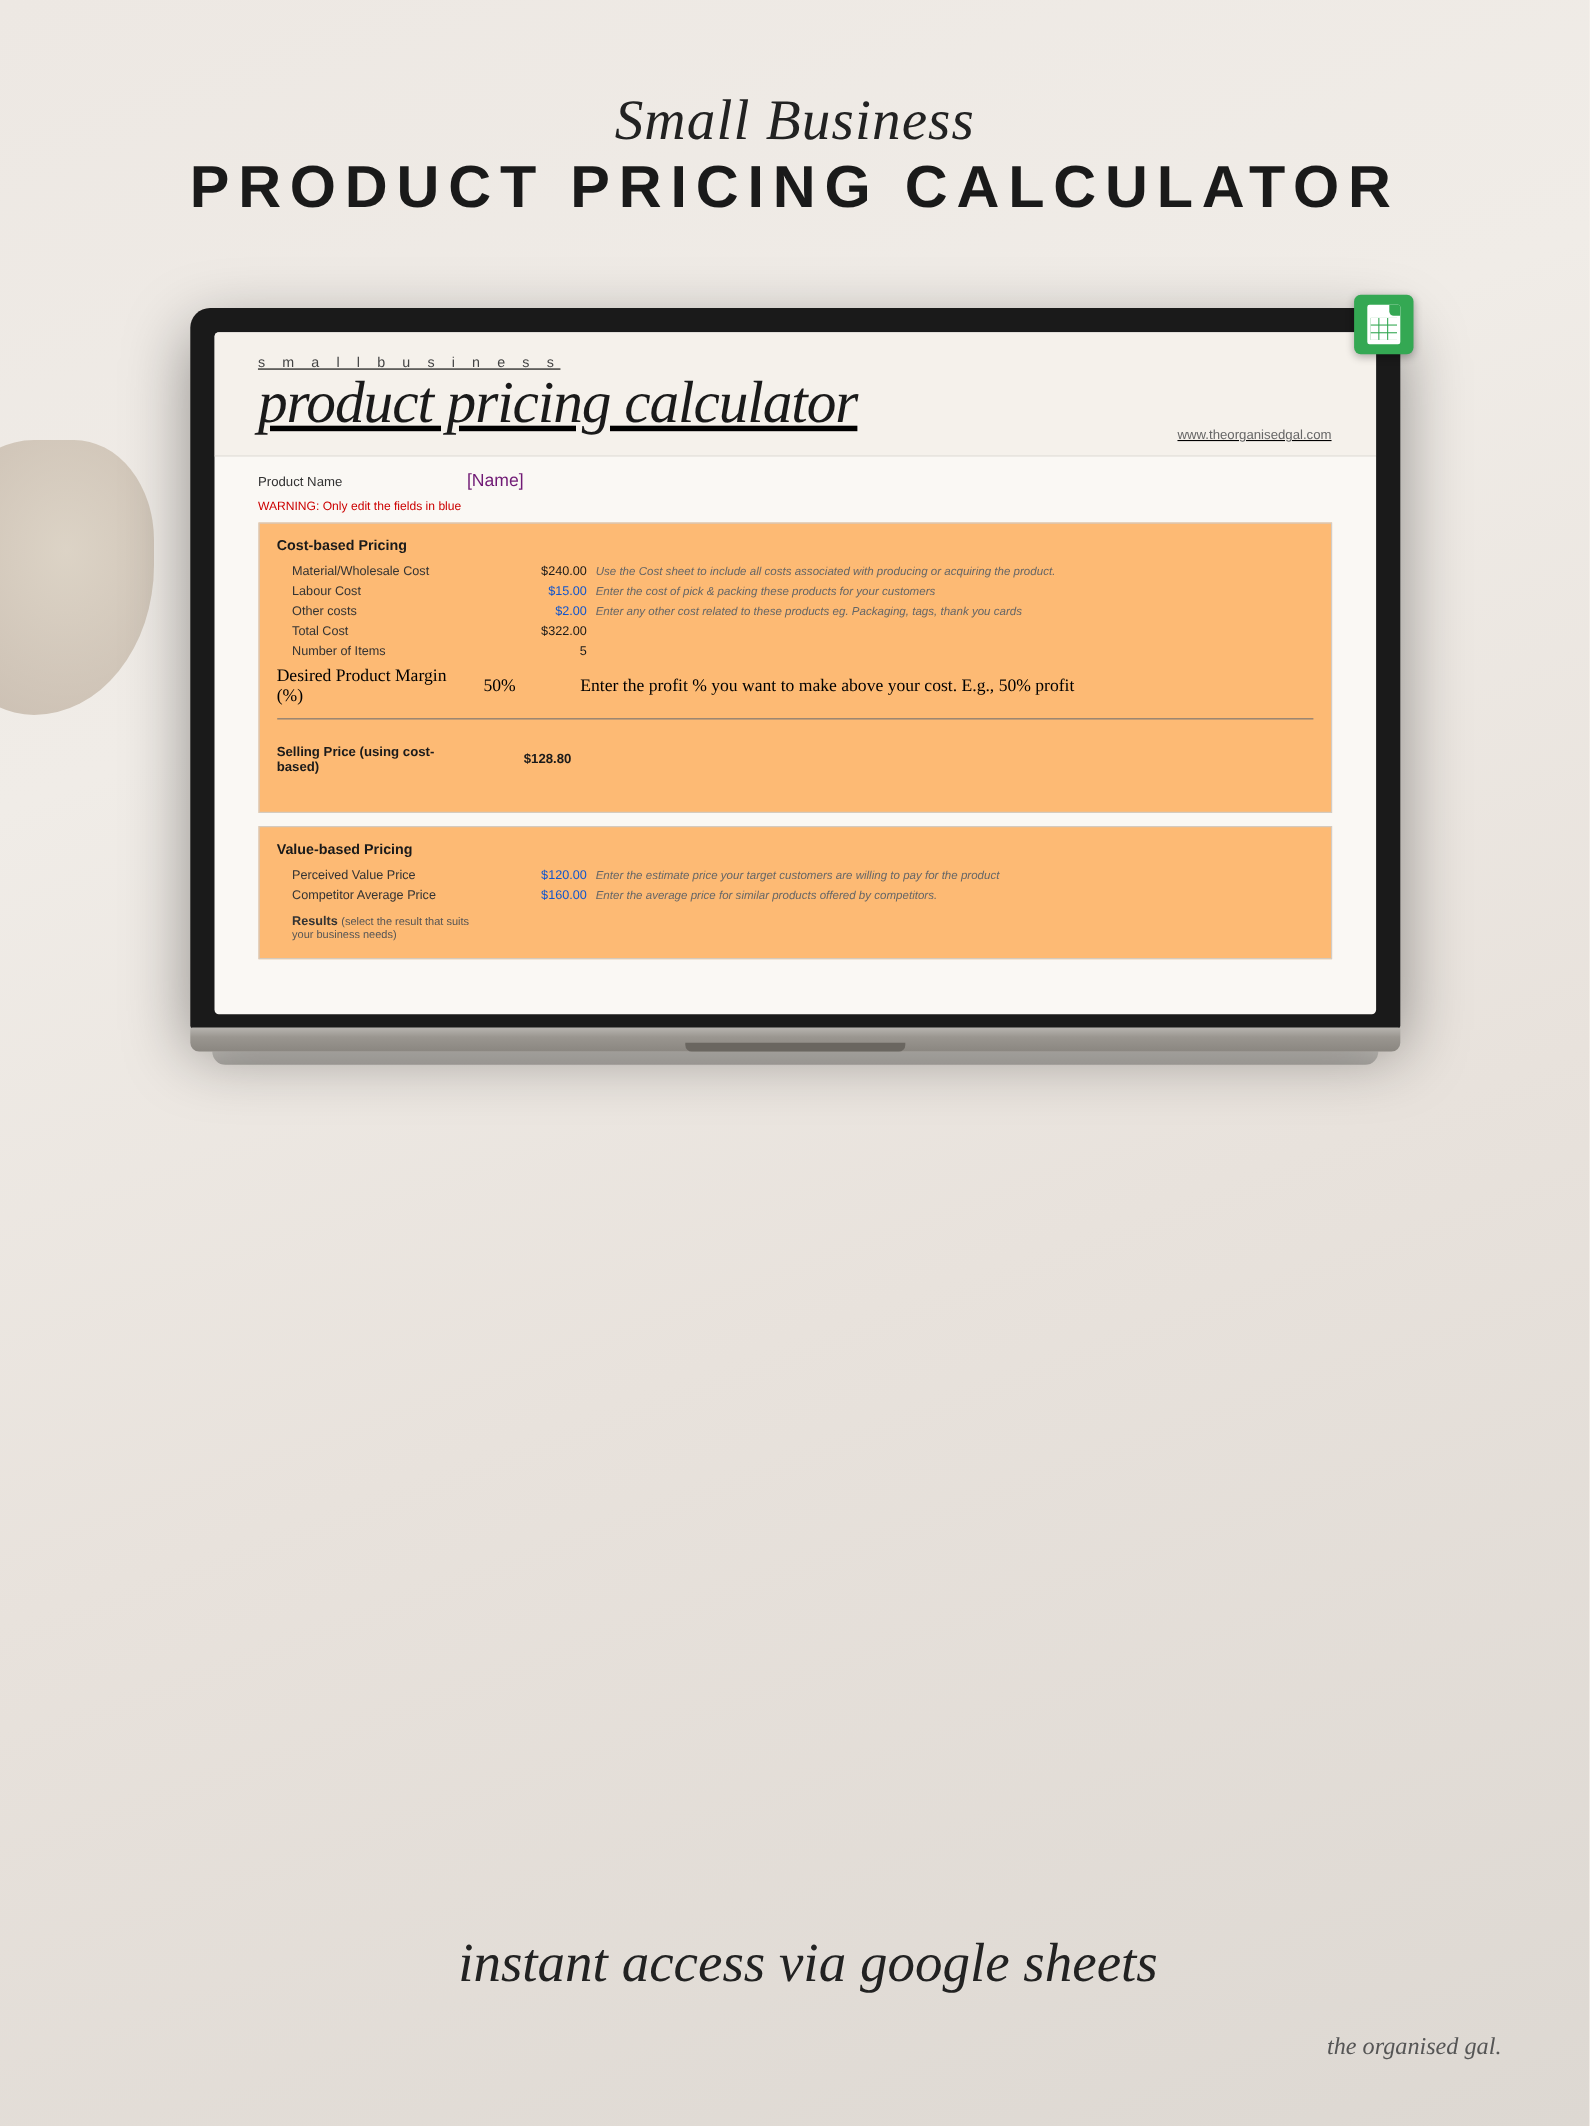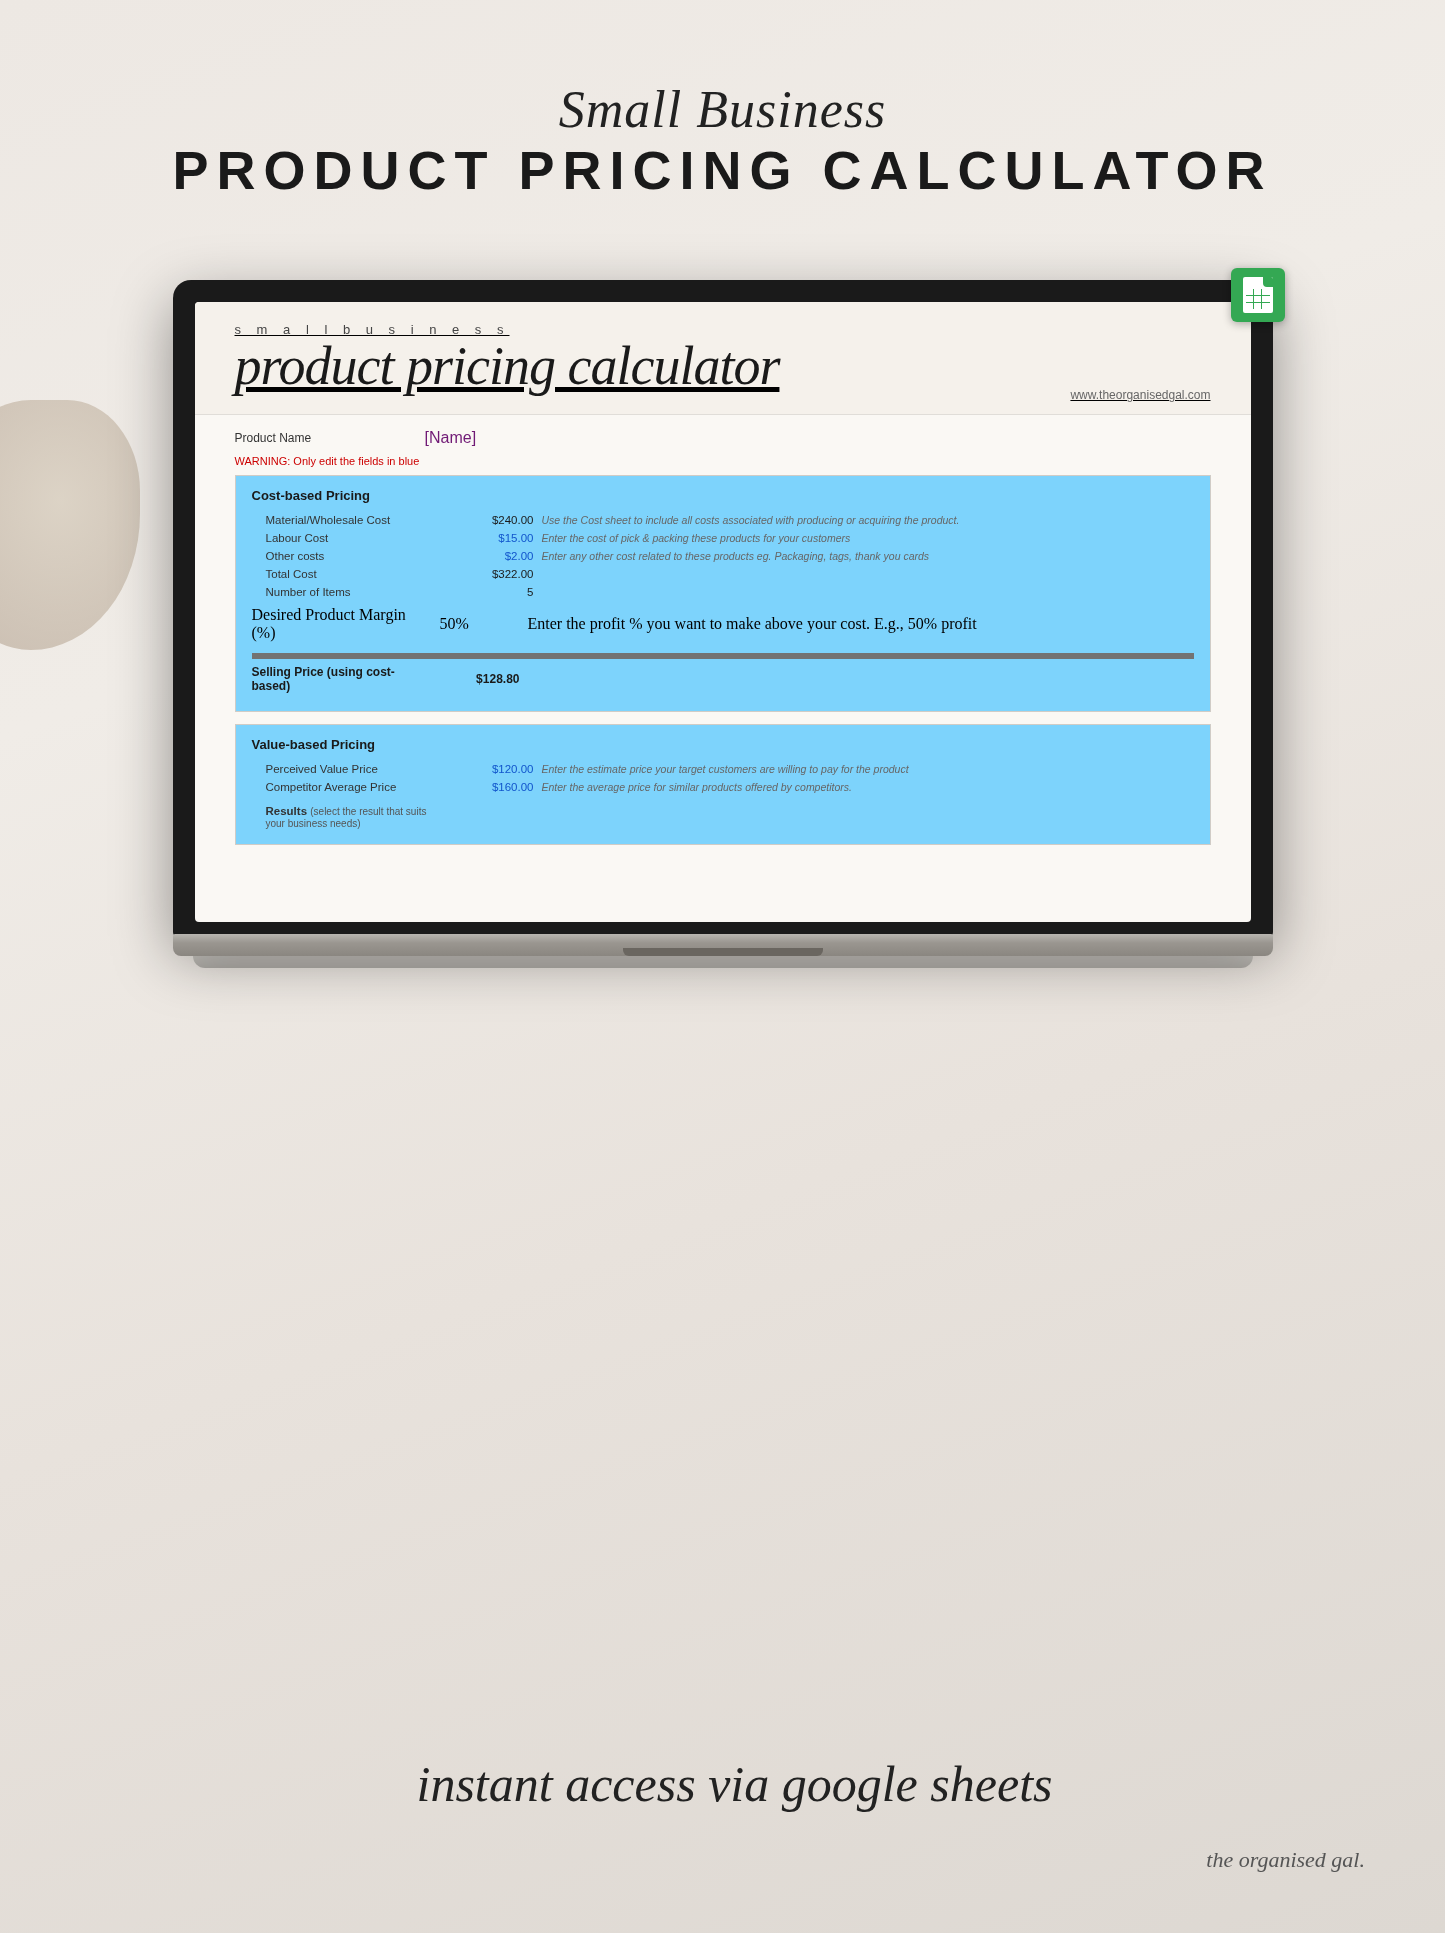--- a/index.html
+++ b/index.html
@@ -228,21 +228,21 @@
     .warning-text {
       color: #cc0000;
       font-size: 11px;
       font-family: Arial, sans-serif;
       margin-bottom: 8px;
     }
 
     
     .section-box {
       border: 1px solid #d0ccc6;
-      background: #7dd3fc;
+      background: #fdba74;
       margin-bottom: 12px;
       padding: 12px 16px;
     }
 
     .section-title {
       font-size: 13px;
       font-weight: bold;
       color: #1a1a1a;
       font-family: Arial, sans-serif;
       margin-bottom: 8px;
@@ -280,24 +280,24 @@
       font-size: 10.5px;
       color: #666;
       font-family: Arial, sans-serif;
       font-style: italic;
     }
 
     .selling-price-row {
       display: grid;
       grid-template-columns: 180px 80px 1fr;
       align-items: center;
-      padding: 6px 0;
+      padding: 22px 0;
       gap: 8px;
       margin-top: 6px;
-      border-top: 6px solid #737373;
+      border-top: 1px solid #737373;
     }
 
     .selling-price-row .sp-label {
       font-size: 12px;
       font-weight: bold;
       color: #1a1a1a;
       font-family: Arial, sans-serif;
     }
 
     .selling-price-row .sp-value {

